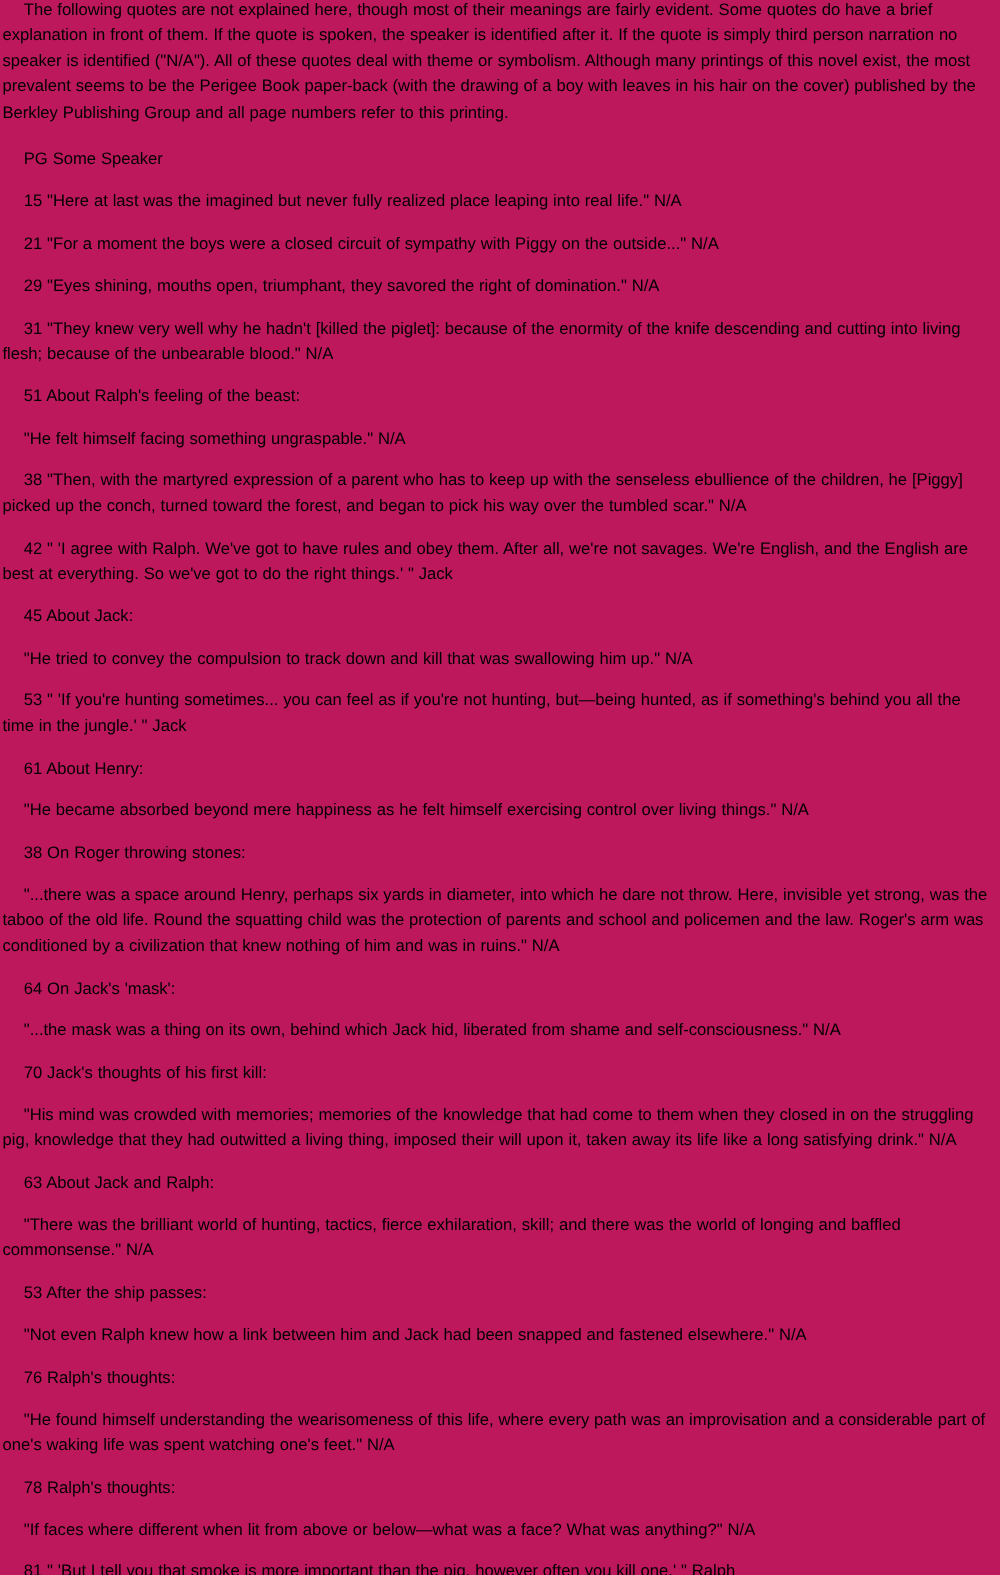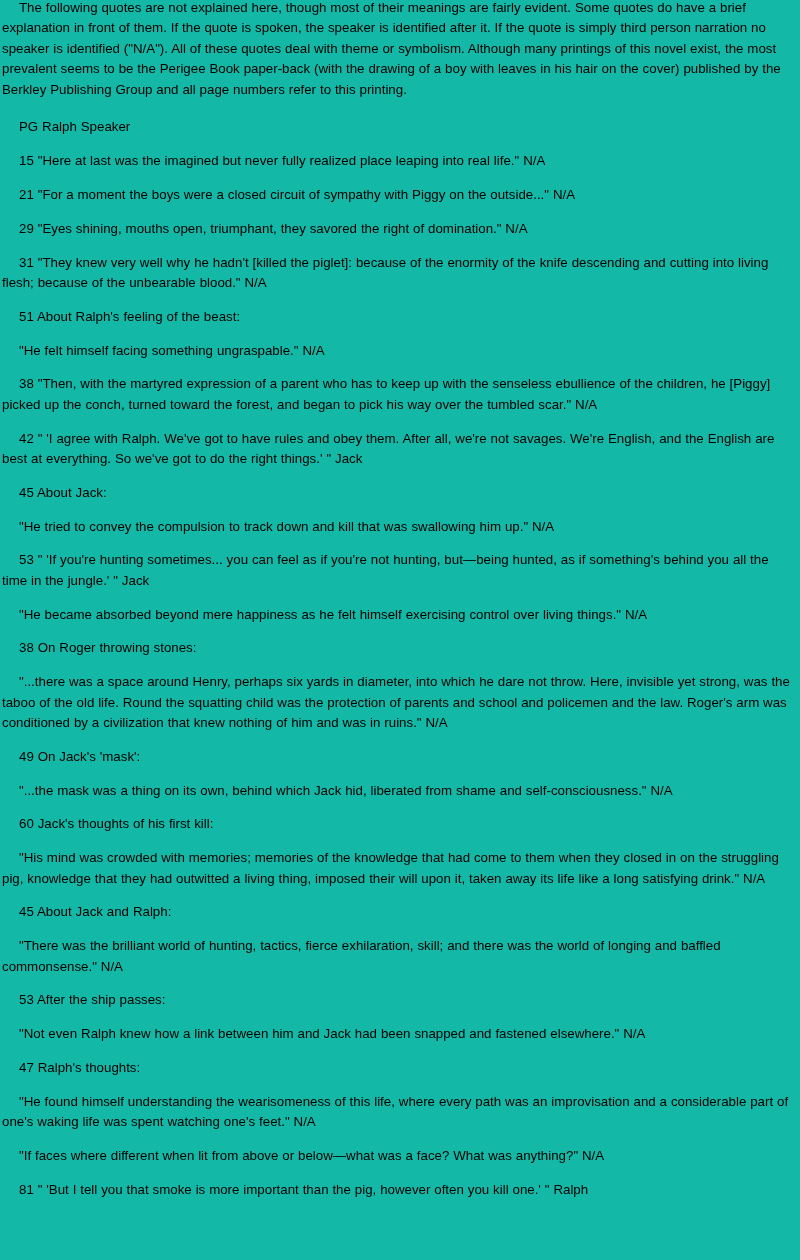--- a/index.html
+++ b/index.html
@@ -7,21 +7,21 @@
     padding: 0;
     background: #ffffff;
   }
   .page {
     position: relative;
     width: 800px;
     height: 1260px;
     box-sizing: border-box;
     padding: 0 3px 0 2px;
     overflow: hidden;
-    background: #14b8a6;
+    background: #be185d;
     color: #000000;
     font-family: "Liberation Sans", "DejaVu Sans", sans-serif;
     font-size: 13.3px;
     line-height: 20.4px;
     -webkit-font-smoothing: antialiased;
   }
   .para {
     margin: 13.4px 0;
     text-indent: 17px;
     word-spacing: 0.2px;
@@ -31,40 +31,42 @@
   }
   .para.table-header {
     margin-top: 17.4px;
   }
 </style>
 </head>
 <body>
 
 <div class="page">
   <p class="para intro">The following quotes are not explained here, though most of their meanings are fairly evident. Some quotes do have a brief explanation in front of them. If the quote is spoken, the speaker is identified after it. If the quote is simply third person narration no speaker is identified ("N/A"). All of these quotes deal with theme or symbolism. Although many printings of this novel exist, the most prevalent seems to be the Perigee Book paper-back (with the drawing of a boy with leaves in his hair on the cover) published by the Berkley Publishing Group and all page numbers refer to this printing.</p>
-  <p class="para table-header">PG Ralph Speaker</p>
+  <p class="para table-header">PG Some Speaker</p>
   <p class="para">15 "Here at last was the imagined but never fully realized place leaping into real life." N/A</p>
   <p class="para">21 "For a moment the boys were a closed circuit of sympathy with Piggy on the outside..." N/A</p>
   <p class="para">29 "Eyes shining, mouths open, triumphant, they savored the right of domination." N/A</p>
   <p class="para">31 "They knew very well why he hadn't [killed the piglet]: because of the enormity of the knife descending and cutting into living flesh; because of the unbearable blood." N/A</p>
   <p class="para">51 About Ralph's feeling of the beast:</p>
   <p class="para">"He felt himself facing something ungraspable." N/A</p>
   <p class="para">38 "Then, with the martyred expression of a parent who has to keep up with the senseless ebullience of the children, he [Piggy] picked up the conch, turned toward the forest, and began to pick his way over the tumbled scar." N/A</p>
   <p class="para">42 " 'I agree with Ralph. We've got to have rules and obey them. After all, we're not savages. We're English, and the English are best at everything. So we've got to do the right things.' " Jack</p>
   <p class="para">45 About Jack:</p>
   <p class="para">"He tried to convey the compulsion to track down and kill that was swallowing him up." N/A</p>
   <p class="para">53 " 'If you're hunting sometimes... you can feel as if you're not hunting, but—being hunted, as if something's behind you all the time in the jungle.' " Jack</p>
+  <p class="para">61 About Henry:</p>
   <p class="para">"He became absorbed beyond mere happiness as he felt himself exercising control over living things." N/A</p>
   <p class="para">38 On Roger throwing stones:</p>
   <p class="para">"...there was a space around Henry, perhaps six yards in diameter, into which he dare not throw. Here, invisible yet strong, was the taboo of the old life. Round the squatting child was the protection of parents and school and policemen and the law. Roger's arm was conditioned by a civilization that knew nothing of him and was in ruins." N/A</p>
-  <p class="para">49 On Jack's 'mask':</p>
+  <p class="para">64 On Jack's 'mask':</p>
   <p class="para">"...the mask was a thing on its own, behind which Jack hid, liberated from shame and self-consciousness." N/A</p>
-  <p class="para">60 Jack's thoughts of his first kill:</p>
+  <p class="para">70 Jack's thoughts of his first kill:</p>
   <p class="para">"His mind was crowded with memories; memories of the knowledge that had come to them when they closed in on the struggling pig, knowledge that they had outwitted a living thing, imposed their will upon it, taken away its life like a long satisfying drink." N/A</p>
-  <p class="para">45 About Jack and Ralph:</p>
+  <p class="para">63 About Jack and Ralph:</p>
   <p class="para">"There was the brilliant world of hunting, tactics, fierce exhilaration, skill; and there was the world of longing and baffled commonsense." N/A</p>
   <p class="para">53 After the ship passes:</p>
   <p class="para">"Not even Ralph knew how a link between him and Jack had been snapped and fastened elsewhere." N/A</p>
-  <p class="para">47 Ralph's thoughts:</p>
+  <p class="para">76 Ralph's thoughts:</p>
   <p class="para">"He found himself understanding the wearisomeness of this life, where every path was an improvisation and a considerable part of one's waking life was spent watching one's feet." N/A</p>
+  <p class="para">78 Ralph's thoughts:</p>
   <p class="para">"If faces where different when lit from above or below—what was a face? What was anything?" N/A</p>
   <p class="para">81 " 'But I tell you that smoke is more important than the pig, however often you kill one.' " Ralph</p>
 </div>
 
 </body></html>

